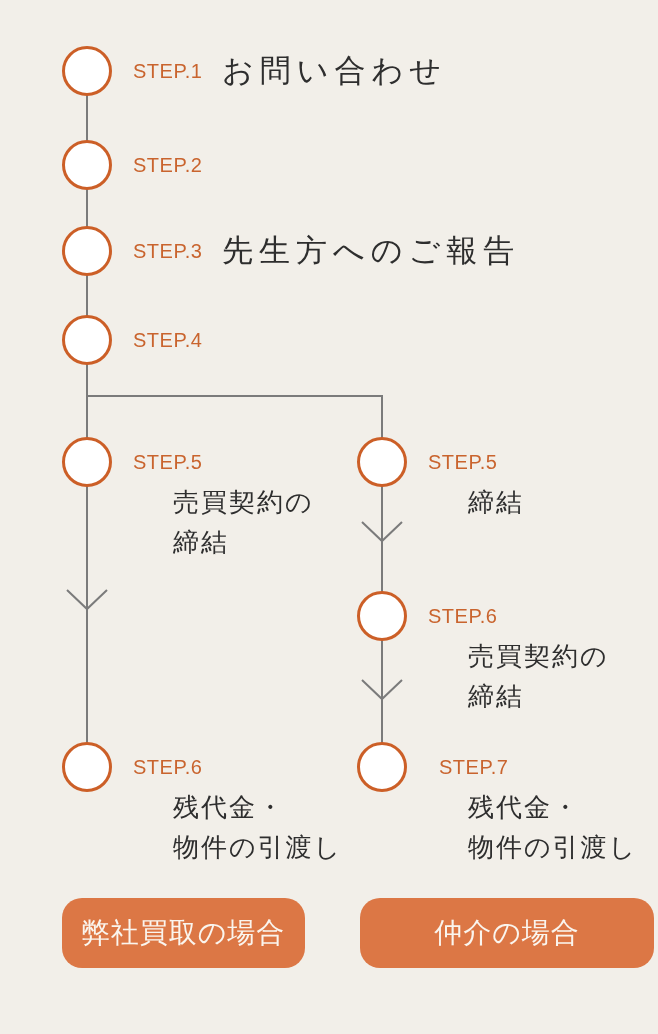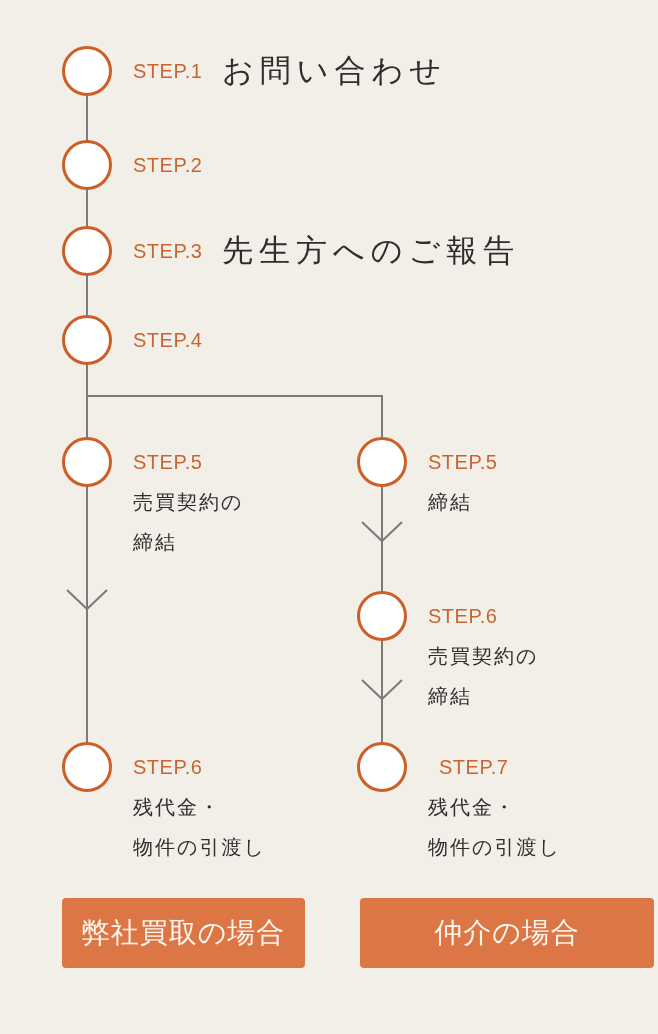--- a/index.html
+++ b/index.html
@@ -39,32 +39,33 @@
   .row-title{
     position:absolute;
     font-size:31px;
     line-height:36px;
     color:var(--title);
     letter-spacing:6px;
     white-space:nowrap;
   }
   .block-title{
     position:absolute;
-    font-size:20px;
+    font-size:26px;
     line-height:40px;
     color:var(--title);
     letter-spacing:2px;
     white-space:nowrap;
+    margin-left:40px;
   }
   .cta{
     position:absolute;
     display:flex;align-items:center;justify-content:center;
     background:var(--btn-bg);
     color:var(--btn-text);
-    border-radius:4px;
+    border-radius:20px;
     font-size:28px;
     letter-spacing:1px;
     cursor:pointer;
     border:none;
   }
 </style>
 </head>
 <body>
 
 <div class="stage">

